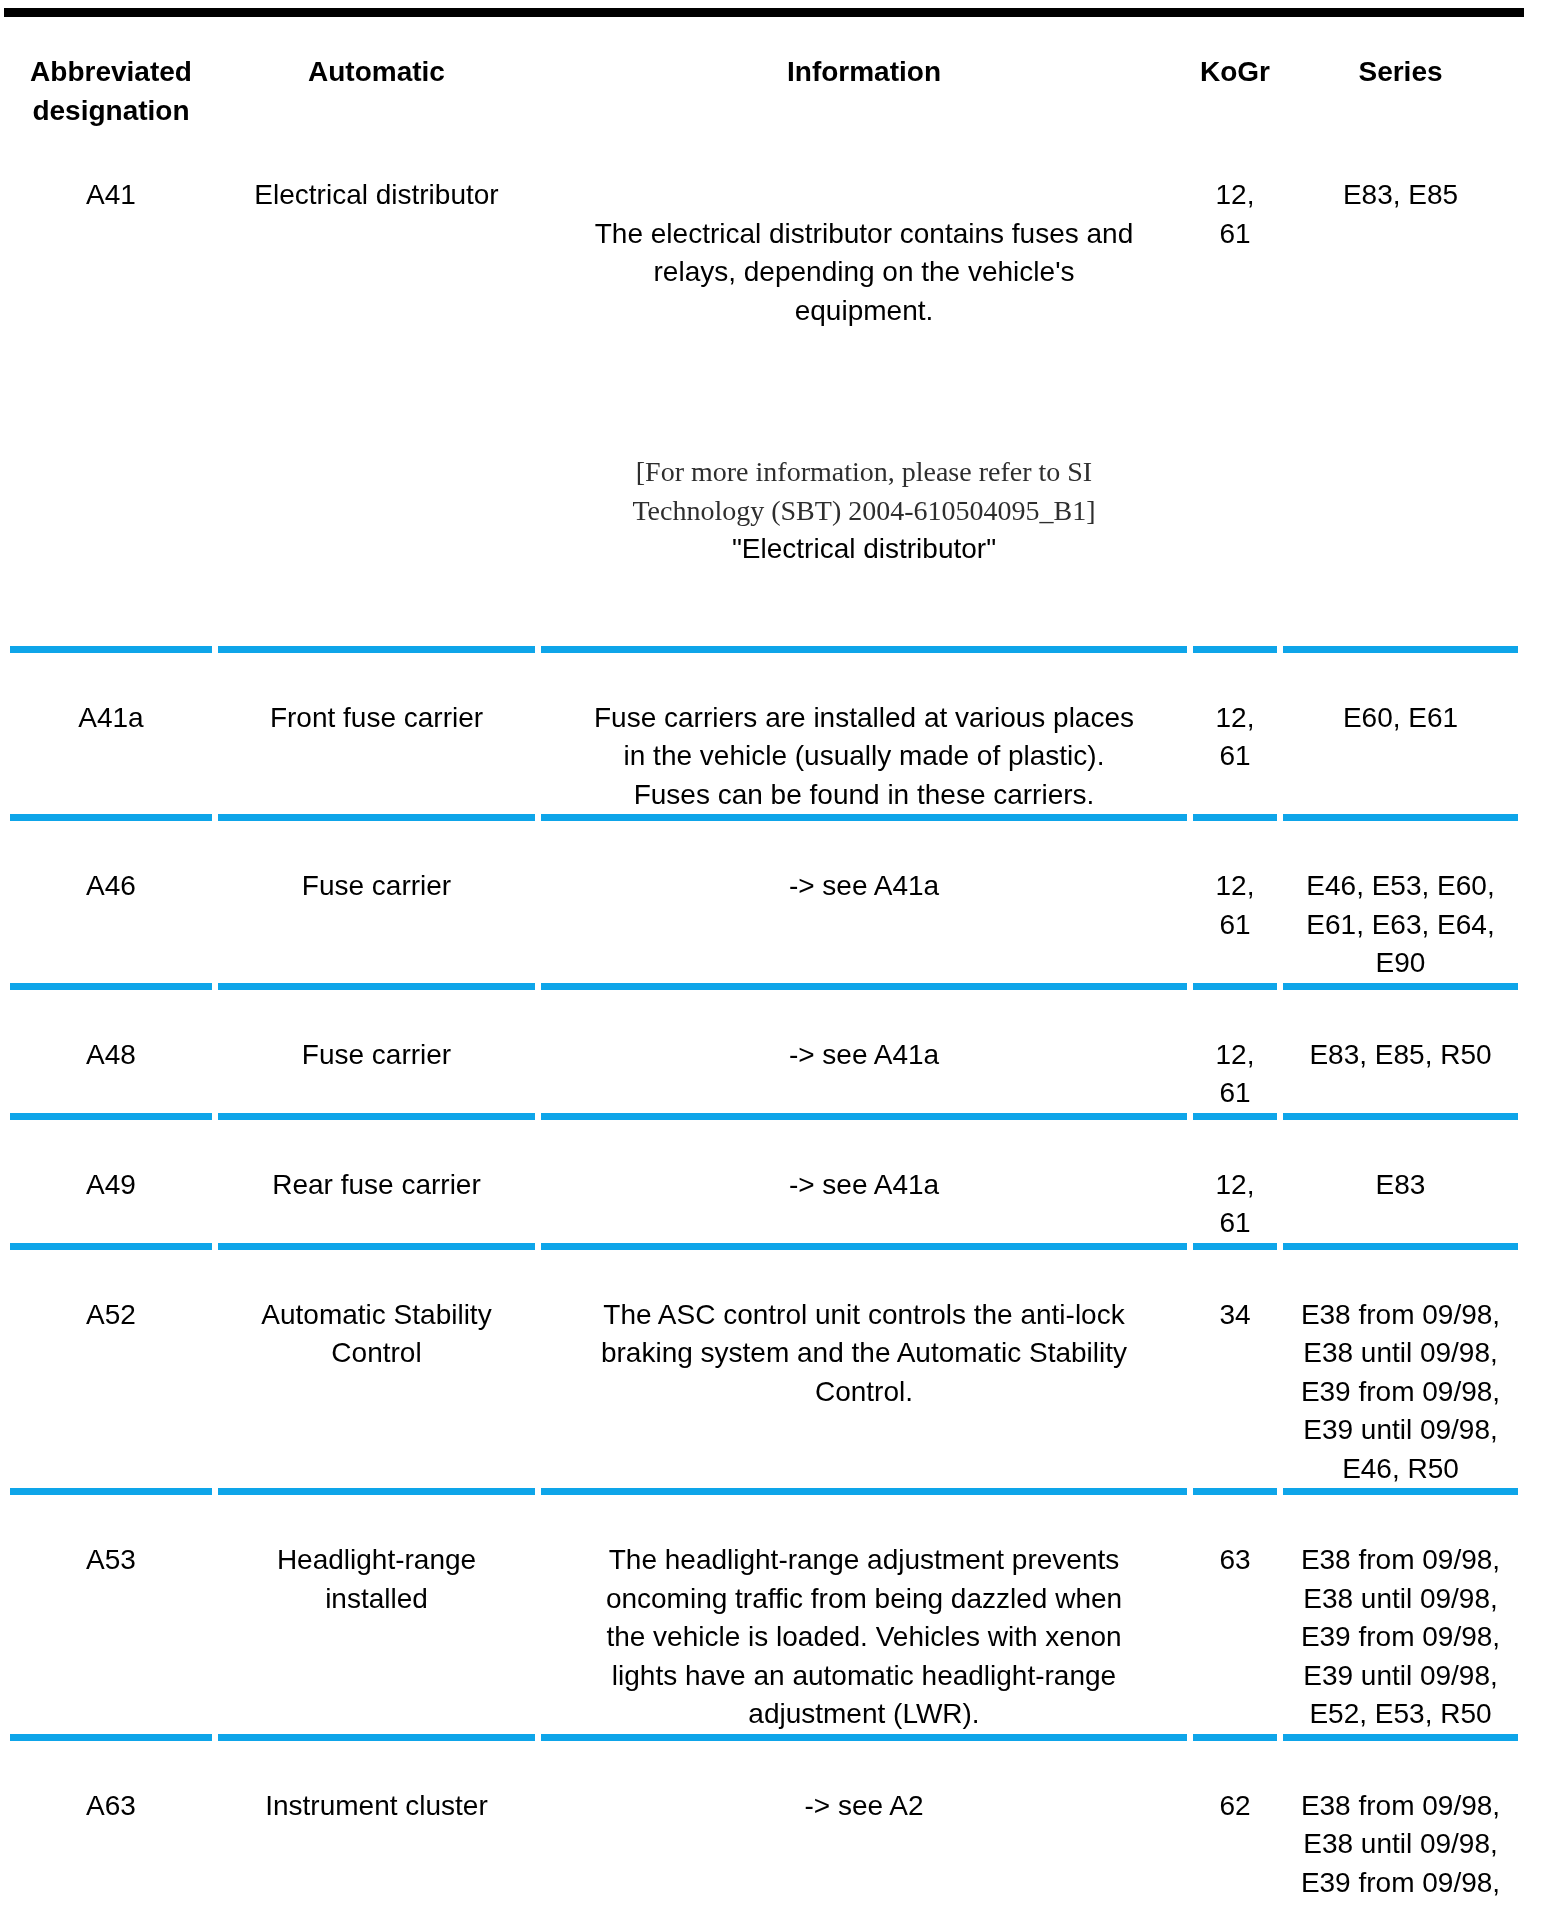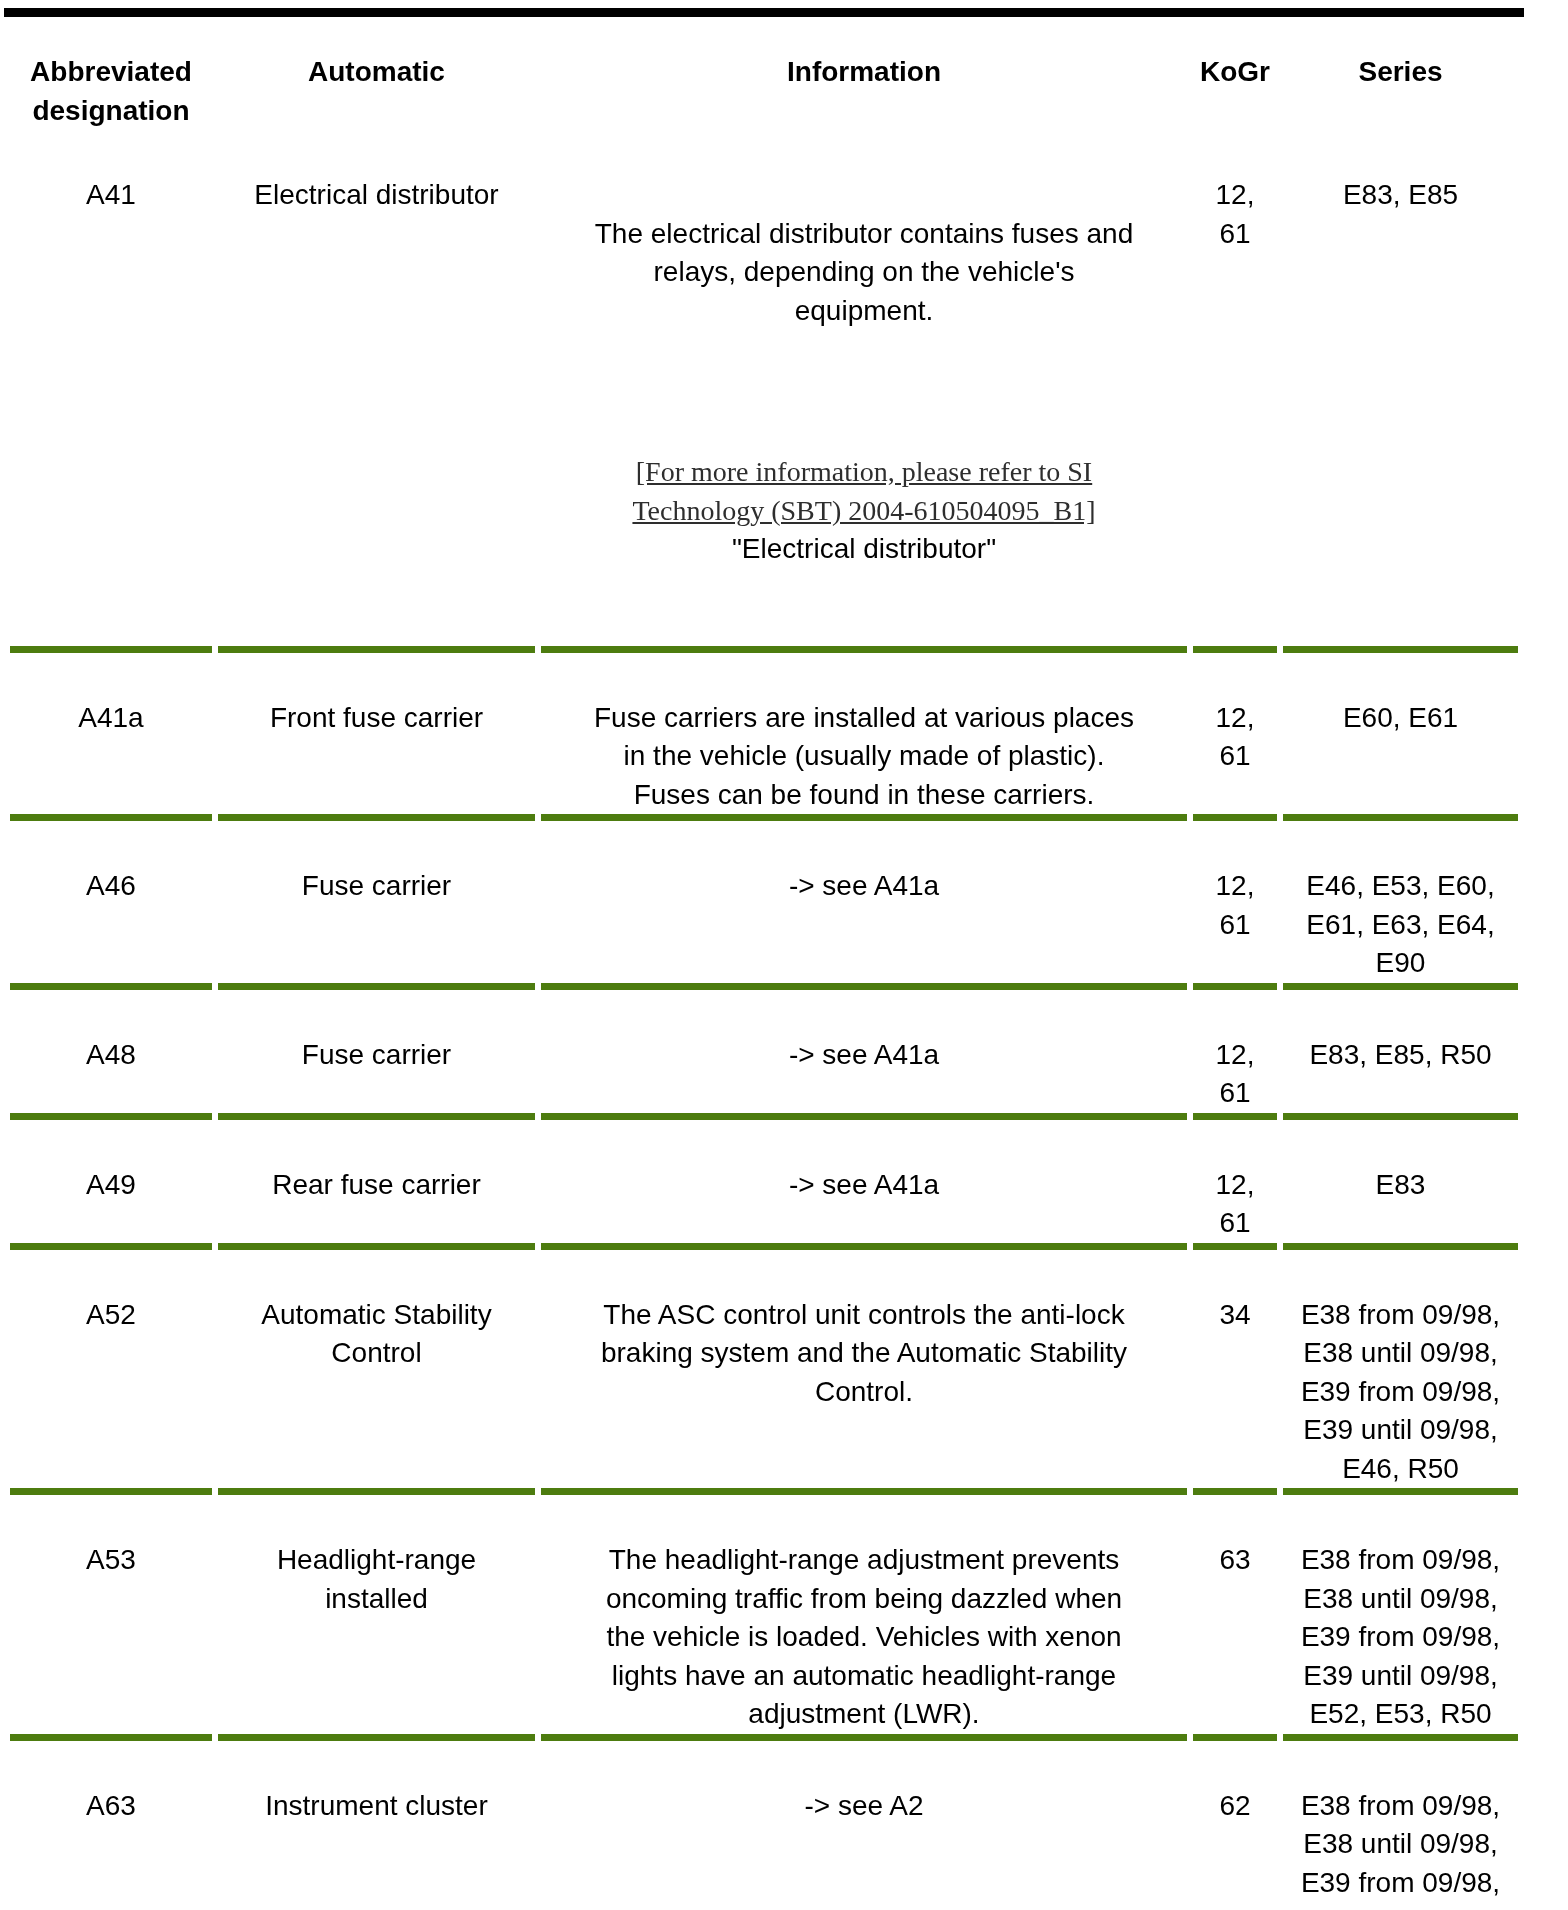--- a/index.html
+++ b/index.html
@@ -40,32 +40,31 @@
     white-space: pre-line;
     padding: 46px 0 0 0;
     font-weight: normal;
   }
   thead th {
     padding: 36px 0 0 0;
     font-weight: bold;
     border-bottom: none;
   }
   tbody td {
-    border-bottom: 7px solid #4d7c0f;
+    border-bottom: 7px solid #0ea5e9;
   }
   tbody tr.last-row td {
     border-bottom-width: 13px;
   }
   .para2 {
     margin-top: 46px;
   }
   a.si-link {
     font-family: "Liberation Serif", serif;
     color: #2e2e2e;
-    text-decoration: underline;
     white-space: pre-line;
     cursor: pointer;
   }
 </style>
 </head>
 <body>
 
 <div class="top-rule"></div>
 
 <table class="comp-table">

